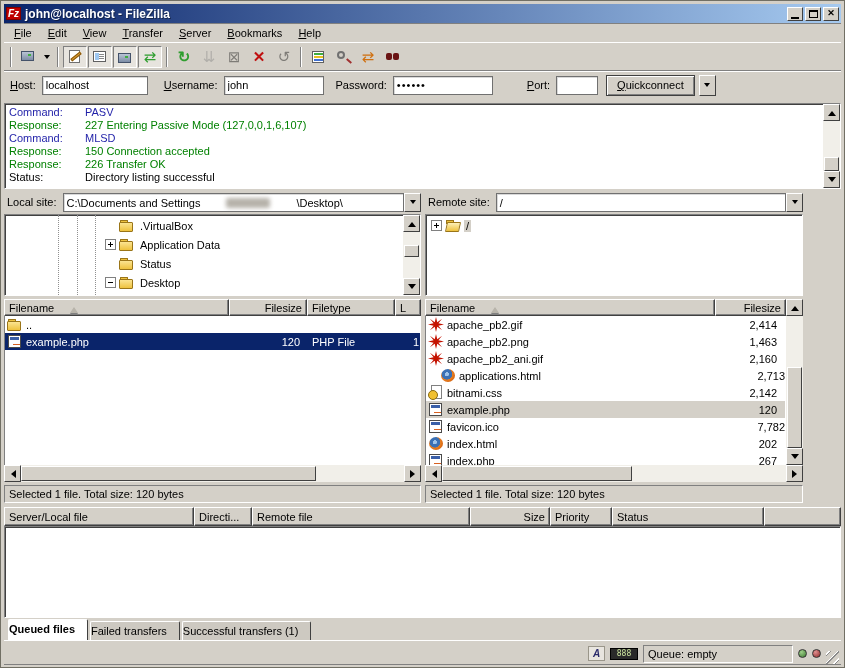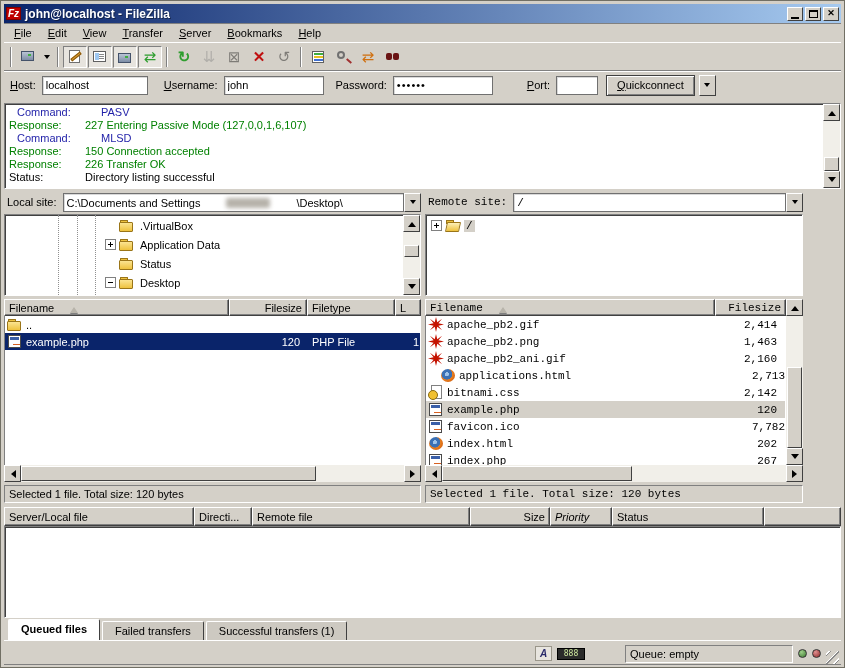--- a/index.html
+++ b/index.html
@@ -71,21 +71,21 @@
   .qc-drop { width:17px; height:21px; background:#d4d0c8; border:1px solid;
              border-color:#fff #404040 #404040 #fff; display:flex; align-items:center; justify-content:center; }
 
   
   .log-wrap { height:86px; margin-top:4px; background:#fff; border:1px solid;
               border-color:#808080 #fff #fff #808080; box-shadow:inset 1px 1px 0 #404040;
               display:flex; flex:none; }
   .log-lines { flex:1; padding:2px 0 0 4px; overflow:hidden; }
   .log-line { display:flex; line-height:13px; white-space:nowrap; }
   .log-label { width:76px; flex:none; }
-  .t-command { color:#1f1fa8;margin-left:8px; }
+  .t-command { color:#1f1fa8; }
   .t-response { color:#008000; }
   .t-status { color:#000; }
 
   
   .vsb { width:17px; flex:none; background:#f1efe9; display:flex; flex-direction:column; }
   .hsb { height:17px; background:#f1efe9; display:flex; flex:none; }
   .sb-btn { width:17px; height:17px; flex:none; background:#d4d0c8; border:1px solid;
             border-color:#fff #404040 #404040 #fff; display:flex; align-items:center; justify-content:center; }
   .sb-thumb-v { width:15px; margin:0 1px; background:#d4d0c8; border:1px solid;
                 border-color:#fff #404040 #404040 #fff; }
@@ -93,21 +93,21 @@
                 border-color:#fff #404040 #404040 #fff; }
   .tri-up    { width:0; height:0; border:4px solid transparent; border-bottom:5px solid #000; margin-top:-3px; }
   .tri-down  { width:0; height:0; border:4px solid transparent; border-top:5px solid #000; margin-bottom:-3px; }
   .tri-left  { width:0; height:0; border:4px solid transparent; border-right:5px solid #000; margin-left:-3px; }
   .tri-right { width:0; height:0; border:4px solid transparent; border-left:5px solid #000; margin-right:-3px; }
 
   
   .split { display:flex; flex:none; }
   .pane-l { width:417px; flex:none; }
   .pane-gap { width:4px; flex:none; }
-  .pane-r { width:378px; flex:none;font-family:Liberation Mono, monospace; }
+  .pane-r { width:378px; flex:none; }
   .splitterh { height:4px; flex:none; }
 
   .site-row { height:19px; display:flex; align-items:stretch; }
   .site-label { padding:3px 6px 0 3px; white-space:nowrap; flex:none; }
   .combo { flex:1; background:#fff; border:1px solid #707070; box-shadow:inset 1px 1px 0 #40404033;
            display:flex; align-items:center; padding-left:3px; overflow:hidden; white-space:nowrap;gap:25px; }
   .combo-btn { width:17px; align-self:stretch; background:#d4d0c8; border:1px solid;
                border-color:#fff #404040 #404040 #fff; display:flex; align-items:center; justify-content:center; flex:none; }
   .redacted { display:inline-block; width:44px; height:10px; background:#b6b2aa; filter:blur(2px);
               border-radius:2px; margin:0 1px; vertical-align:-1px; }
@@ -170,35 +170,35 @@
   .listwrap { display:flex; flex:1; min-height:0; }
   .status-row { height:18px; margin-top:3px; background:#d4d0c8; border:1px solid;
                 border-color:#808080 #fff #fff #808080; padding:2px 0 0 4px; flex:none;
                 white-space:nowrap; overflow:hidden; }
 
   
   .queue-hdr { height:19px; display:flex; flex:none; margin-top:4px; }
   .queue-body { flex:1; background:#fff; border:1px solid; border-color:#808080 #fff #fff #808080;
                 box-shadow:inset 1px 1px 0 #404040; min-height:0; }
   .tabs { height:22px; display:flex; align-items:flex-end; padding-left:4px; gap:2px; flex:none; }
-  .tab { height:19px; padding:3px 12px 0 12px; background:#cdc9c1; border:1px solid;
+  .tab { height:19px; padding:3px 12px 0 0; background:#cdc9c1; border:1px solid;
          border-color:#fff #404040 #808080 #fff; border-bottom:none; border-radius:2px 2px 0 0;margin-top:20px; }
   .tab.active { height:21px; background:#fff; font-weight:bold; border-color:#fff #404040 #fff #fff; }
 
   
   .statusbar { height:24px; border-top:1px solid #fff; box-shadow:0 1px 0 #808080;
                display:flex; align-items:center; justify-content:flex-end; gap:5px;
                padding:2px 2px 0 4px; flex:none; }
   .sb-ind { width:17px; height:15px; background:#e8e5df; border:1px solid #9a968a;
             display:flex; align-items:center; justify-content:center; font-size:10px; font-style:italic;
             font-weight:bold; color:#2a2a6a; }
   .sb-speed { width:28px; height:12px; background:#2a2a2a; border:1px solid #000; color:#cfe8a0;
               font-size:8px; line-height:10px; text-align:center; font-family:"DejaVu Sans Mono",monospace; }
-  .sb-queue { width:168px; height:18px; background:#d4d0c8; border:1px solid;
-              border-color:#808080 #fff #fff #808080; padding:2px 0 0 4px; white-space:nowrap;margin-left:35px; }
+  .sb-queue { width:150px; height:18px; background:#d4d0c8; border:1px solid;
+              border-color:#808080 #fff #fff #808080; padding:2px 0 0 4px; white-space:nowrap; }
   .led { width:9px; height:9px; border-radius:50%; border:1px solid #333; }
   .led.green { background:radial-gradient(circle at 35% 30%, #9ed08a, #3c7a30); }
   .led.red { background:radial-gradient(circle at 35% 30%, #e09090, #8f2a2a); }
   .grip { width:13px; height:13px; align-self:flex-end;
           background:repeating-linear-gradient(135deg, transparent 0 2px, #fff 2px 3px, #8a8a8a 3px 4px, transparent 4px 6px); }
 </style>
 </head>
 <body>
 
 <div class="window">
@@ -589,21 +589,21 @@
       </div>
     <div class="hdr-cell" style="width:58px;">
         <span>Directi...</span>
       </div>
     <div class="hdr-cell" style="width:218px;">
         <span>Remote file</span>
       </div>
     <div class="hdr-cell right" style="width:80px;">
         <span>Size</span>
       </div>
-    <div class="hdr-cell" style="width:62px;font-style:italic;">
+    <div class="hdr-cell" style="width:62px;">
         <span>Priority</span>
       </div>
     <div class="hdr-cell" style="width:152px;">
         <span>Status</span>
       </div>
     <div class="hdr-cell" style="flex:1;"></div>
   </div>
   <div class="queue-body"></div>
 
   <div class="tabs">

